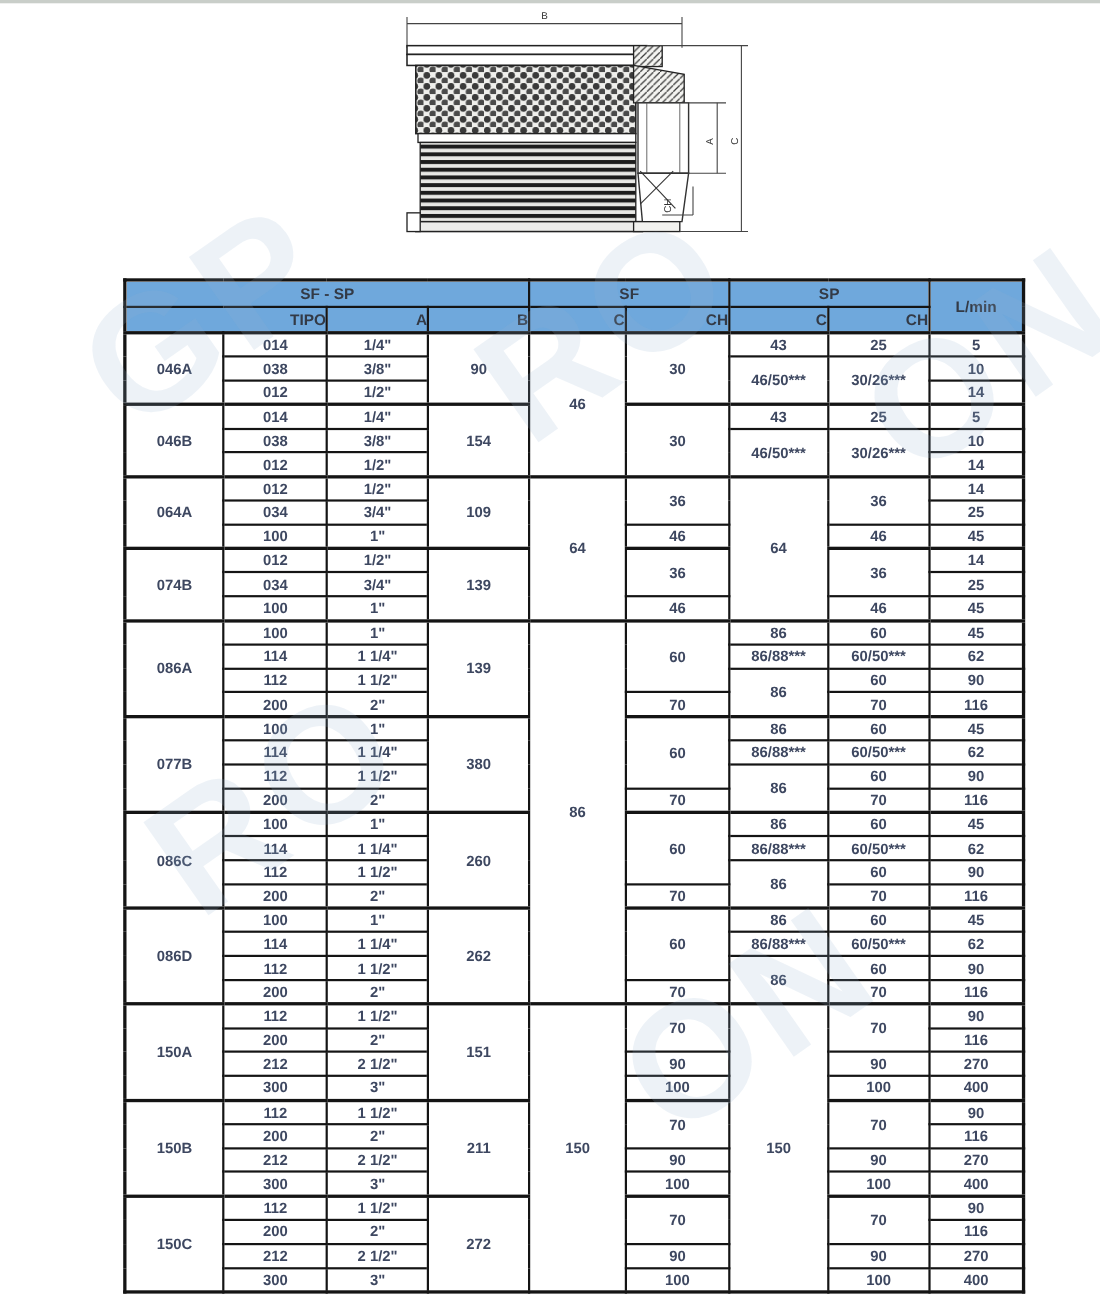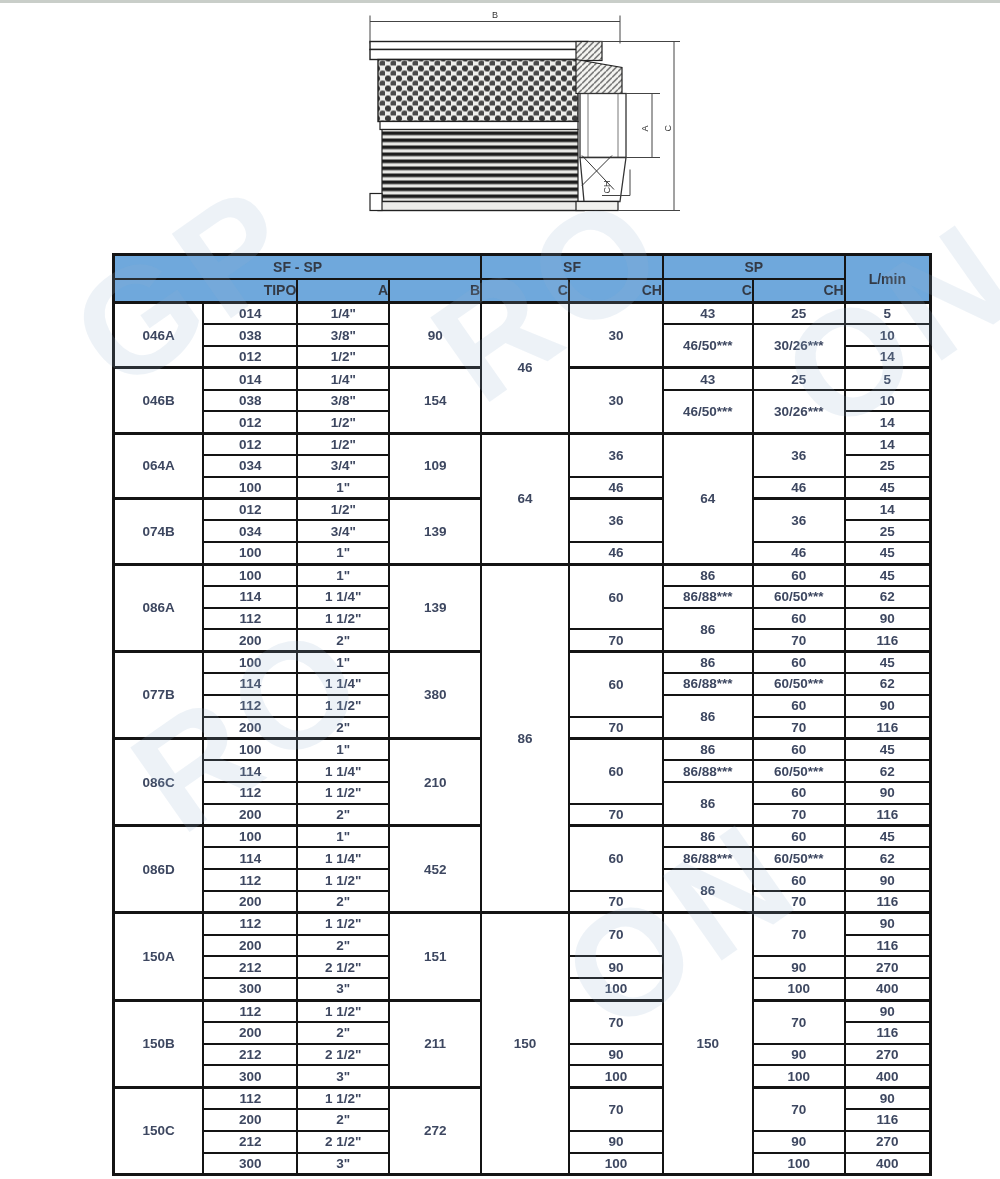--- a/index.html
+++ b/index.html
@@ -288,21 +288,21 @@
             <td>200</td>
             <td>2"</td>
             <td>70</td>
             <td>70</td>
             <td>116</td>
           </tr>
           <tr class="gs">
             <td rowspan="4">086C</td>
             <td>100</td>
             <td>1"</td>
-            <td rowspan="4">210</td>
+            <td rowspan="4">260</td>
             <td rowspan="3">60</td>
             <td>86</td>
             <td>60</td>
             <td>45</td>
           </tr>
           <tr>
             <td>114</td>
             <td>1 1/4"</td>
             <td>86/88***</td>
             <td>60/50***</td>
@@ -319,21 +319,21 @@
             <td>200</td>
             <td>2"</td>
             <td>70</td>
             <td>70</td>
             <td>116</td>
           </tr>
           <tr class="gs">
             <td rowspan="4">086D</td>
             <td>100</td>
             <td>1"</td>
-            <td rowspan="4">452</td>
+            <td rowspan="4">262</td>
             <td rowspan="3">60</td>
             <td>86</td>
             <td>60</td>
             <td>45</td>
           </tr>
           <tr>
             <td>114</td>
             <td>1 1/4"</td>
             <td>86/88***</td>
             <td>60/50***</td>

